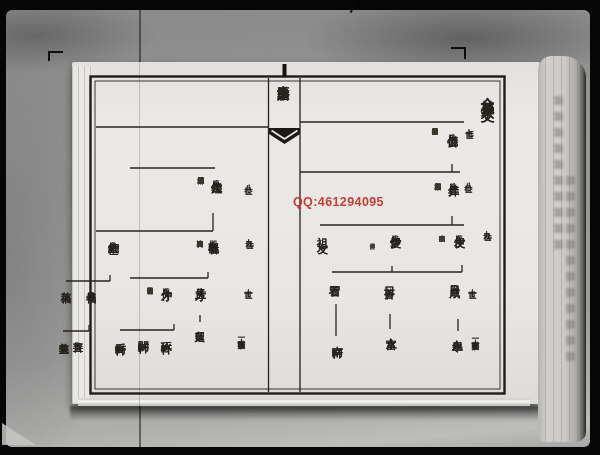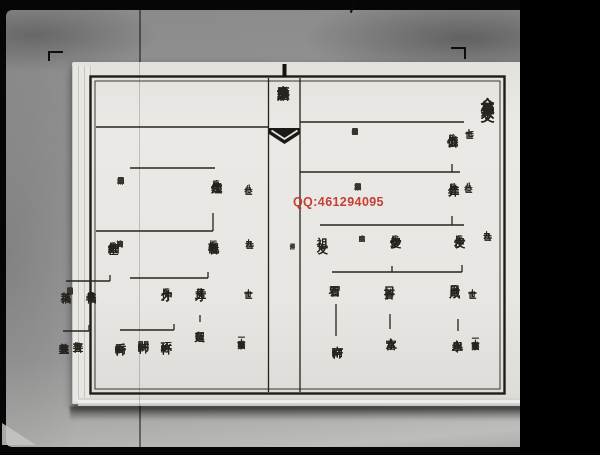--- a/index.html
+++ b/index.html
@@ -1,16 +1,16 @@
 <!DOCTYPE html>
 <html><head>
 <meta charset="utf-8">
 <style>
   html,body{margin:0;padding:0;background:#000;}
-  .stage{position:relative;width:520px;height:455px;background:#060606;overflow:hidden;
+  .stage{position:relative;width:600px;height:455px;background:#060606;overflow:hidden;
          font-family:"DejaVu Sans",sans-serif;}
   .mat{position:absolute;left:6px;top:10px;width:584px;height:437px;border-radius:6px;
        background:linear-gradient(175deg,#8a8a8a 0%,#949494 30%,#9d9d9d 72%,#aeaeac 88%,#bdbdbb 95%,#a7a7a5 100%);}
   .mat::before{content:"";position:absolute;inset:0;border-radius:6px;
        background:radial-gradient(230px 60px at 460px 28px,rgba(25,25,25,.38),transparent 70%),
                   radial-gradient(160px 50px at 30px 25px,rgba(10,10,10,.28),transparent 75%),
                   radial-gradient(120px 300px at 2px 250px,rgba(30,30,30,.18),transparent 80%);}
   .crease{position:absolute;left:139px;top:10px;width:1.5px;height:437px;background:rgba(18,18,18,.5);}
   .crease2{position:absolute;left:139px;top:62px;width:1px;height:344px;background:rgba(40,38,34,.22);}
   .bm1{position:absolute;left:48px;top:51px;width:13px;height:8px;

